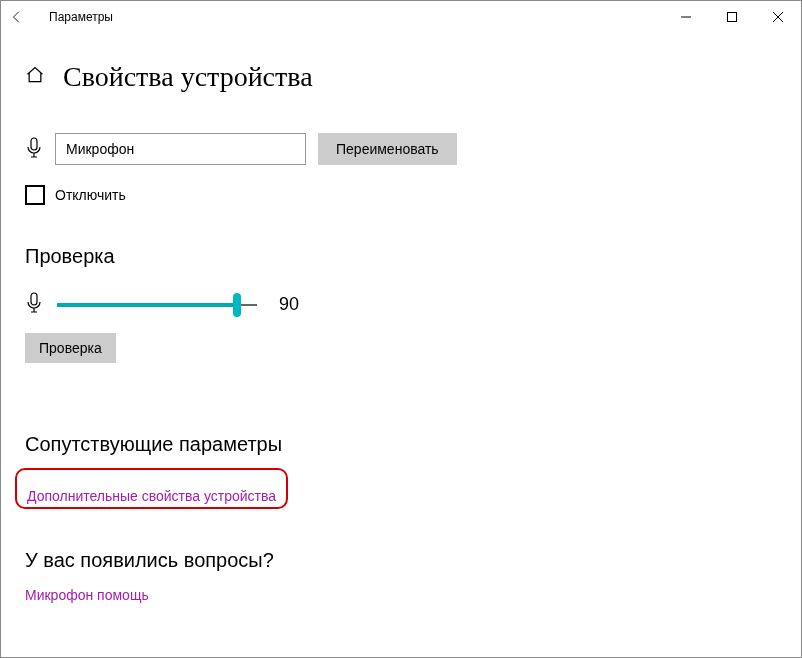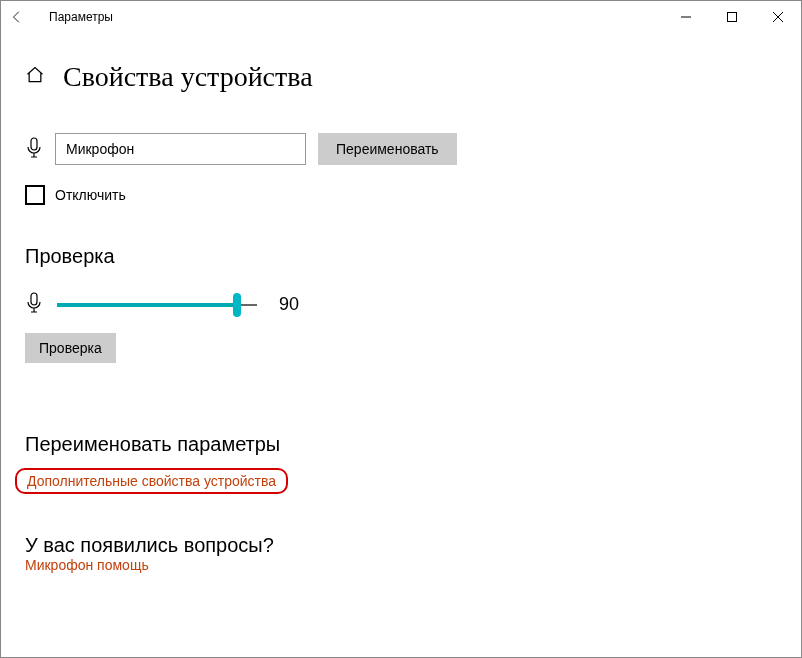--- a/index.html
+++ b/index.html
@@ -145,24 +145,25 @@
     background: #ccc;
     border: none;
     height: 30px;
     padding: 0 14px;
     font-size: 14px;
     font-family: inherit;
     margin-bottom: 70px;
     cursor: default;
   }
   .link {
-    color: #c2410c;
+    color: #a21caf;
     font-size: 14px;
     cursor: pointer;
     display: inline-block;
+    margin-top: 15px;
   }
   .link-highlight {
     border: 2.5px solid #d40000;
     border-radius: 10px;
     padding: 3px 10px;
     display: inline-block;
     margin-left: -10px;
   }
   .related-section { margin-bottom: 40px; }
   .related-section .section-heading { margin-bottom: 12px; }
@@ -238,21 +239,21 @@
       <div class="slider-track-full"></div>
       <div class="slider-track-fill" id="slider-fill" style="width: 90%;"></div>
       <div class="slider-thumb" id="slider-thumb" style="left: 90%;"></div>
     </div>
     <span class="volume-value">90</span>
   </div>
 
   <button class="test-btn">Проверка</button>
 
   <div class="related-section">
-    <div class="section-heading">Переименовать параметры</div>
+    <div class="section-heading">Сопутствующие параметры</div>
     <span class="link-highlight">
       <span class="link">Дополнительные свойства устройства</span>
     </span>
   </div>
 
   <div class="help-section">
     <div class="section-heading">У вас появились вопросы?</div>
     <span class="link">Микрофон помощь</span>
   </div>
 </div>

